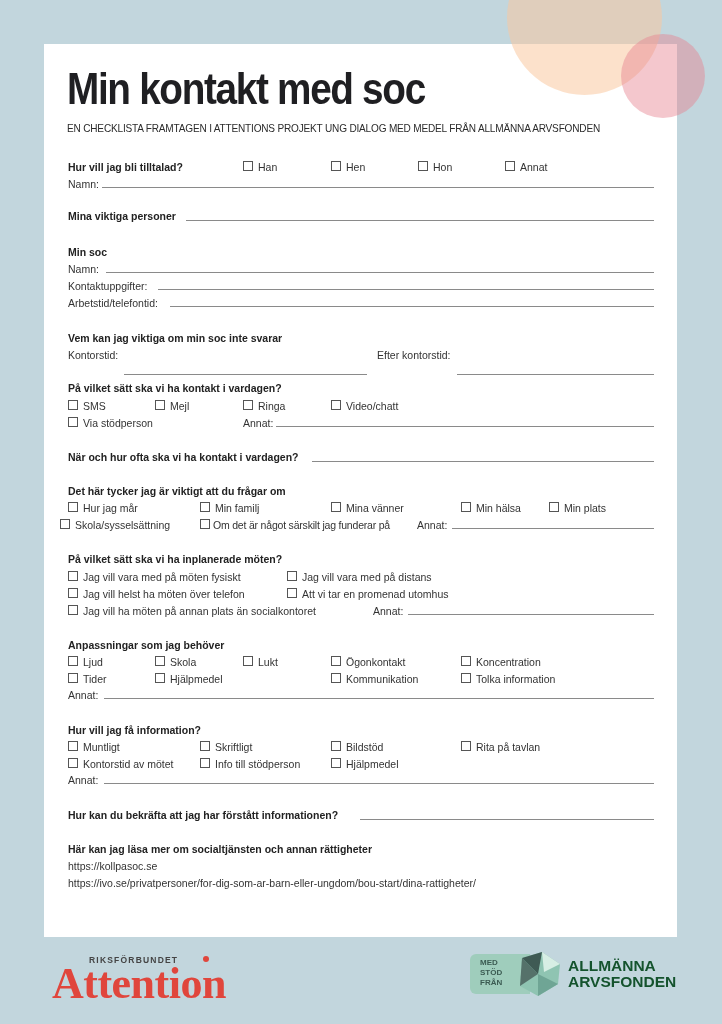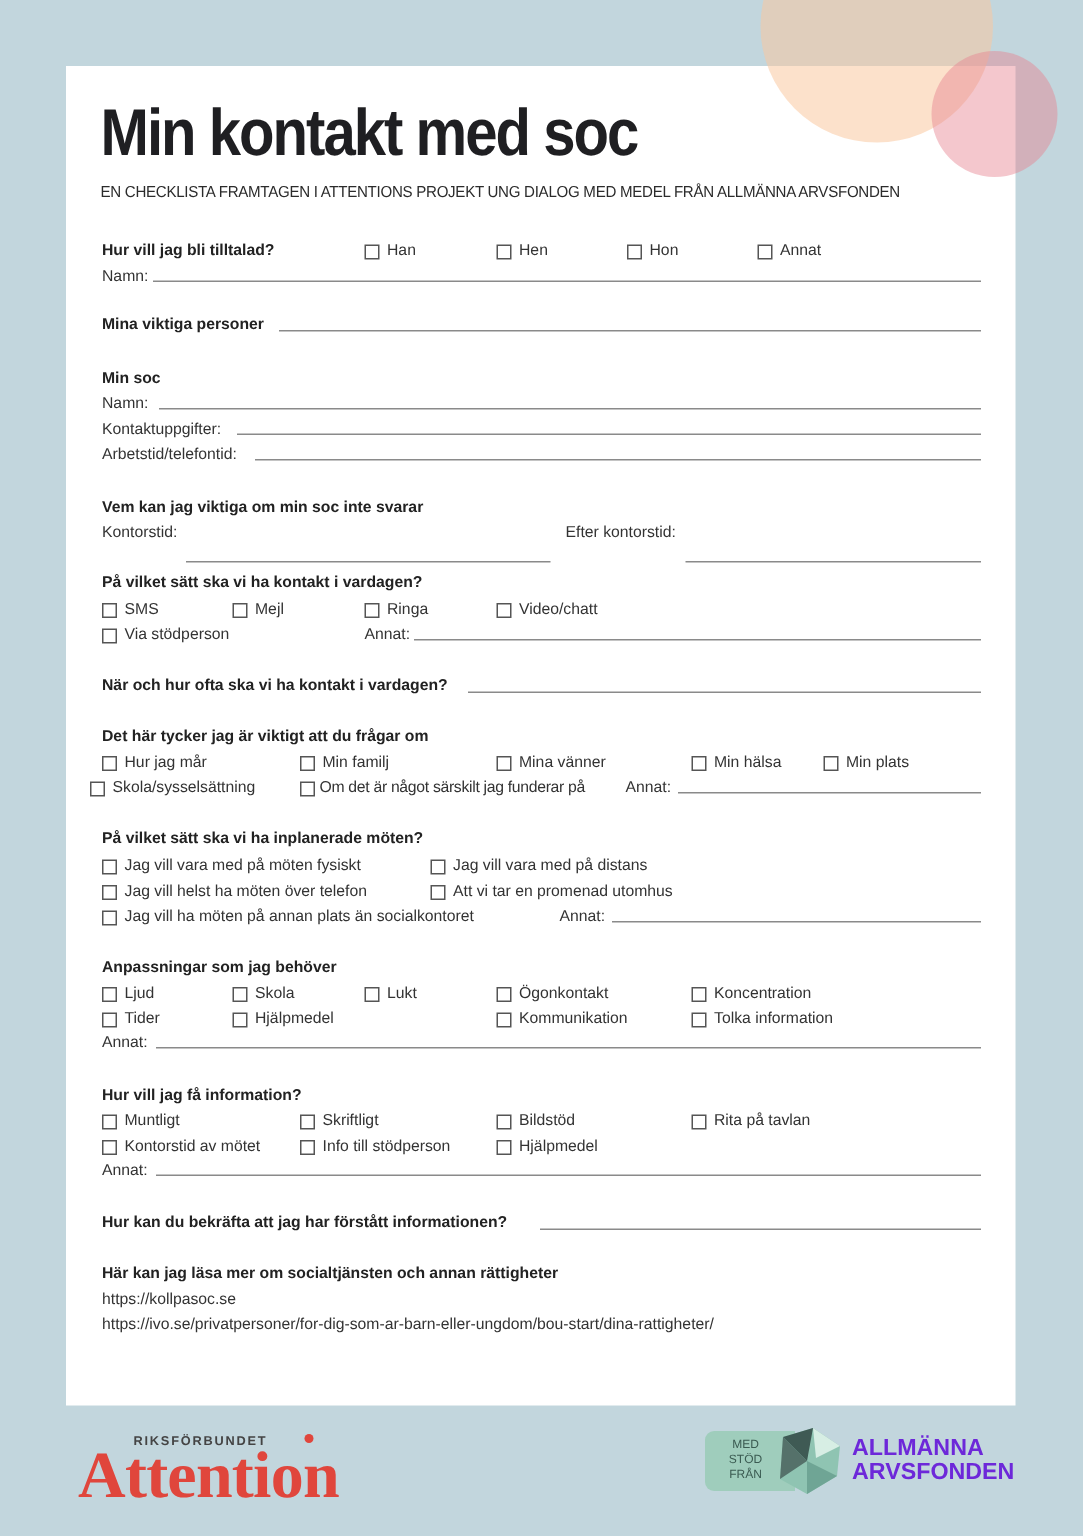--- a/index.html
+++ b/index.html
@@ -7,30 +7,30 @@
   .card{position:absolute;left:44px;top:44px;width:633px;height:893px;background:#fff;}
   .circle{position:absolute;border-radius:50%;}
   .c1{left:507px;top:-60px;width:155px;height:155px;background:rgba(250,200,160,0.55);}
   .c2{left:621px;top:34px;width:84px;height:84px;background:rgba(230,130,145,0.45);}
   .abs{position:absolute;white-space:nowrap;}
   .title{left:67px;top:64px;font-size:44px;font-weight:bold;letter-spacing:-1.5px;color:#1f1f22;transform:scaleX(0.88);transform-origin:left top;}
   .subtitle{left:67px;top:122px;font-size:10.6px;letter-spacing:-0.2px;color:#2b2b2b;transform:scaleX(0.95);transform-origin:left top;}
   .q{font-size:10.5px;font-weight:bold;color:#222;}
   .t{font-size:10.5px;color:#333;}
   .line{position:absolute;height:0;border-top:1px solid #8a8a8a;}
-  .opt{position:absolute;display:flex;align-items:flex-end;font-size:10.5px;color:#333;white-space:nowrap;}
+  .opt{position:absolute;display:flex;align-items:flex-start;font-size:10.5px;color:#333;white-space:nowrap;}
   .opt .box{width:10px;height:10px;border:1px solid #555;box-sizing:border-box;margin-right:5px;flex:none;}
   .logo-att{position:absolute;left:52px;top:950px;}
   .att-small{position:absolute;left:37px;top:5px;font-size:8.5px;font-weight:bold;letter-spacing:1.2px;color:#444;}
   .att-dot{position:absolute;left:151px;top:6px;width:6px;height:6px;border-radius:50%;background:#e0463c;}
   .att-big{position:absolute;left:0;top:8px;font-family:"Liberation Serif",serif;font-size:44px;font-weight:bold;color:#e0463c;letter-spacing:-0.5px;}
   .logo-arv{position:absolute;left:470px;top:950px;}
   .arv-badge{position:absolute;left:0;top:4px;width:60px;height:40px;background:#9fcdbc;border-radius:6px 0 0 6px;}
-  .arv-badge span{position:absolute;left:10px;font-size:8px;font-weight:normal;color:#3b5b52;line-height:9px;text-align:center;width:34px;}
-  .arv-name{position:absolute;left:98px;top:8px;font-size:15.5px;font-weight:bold;color:#6d28d9;line-height:16px;}
+  .arv-badge span{position:absolute;left:10px;font-size:8px;font-weight:bold;color:#3b5b52;line-height:9px;width:34px;}
+  .arv-name{position:absolute;left:98px;top:8px;font-size:15.5px;font-weight:bold;color:#14532d;line-height:16px;}
 </style>
 </head>
 <body>
 
 <div class="card"></div>
 <div class="circle c1"></div>
 <div class="circle c2"></div>
 
 <div class="abs title">Min kontakt med soc</div>
 <div class="abs subtitle">EN CHECKLISTA FRAMTAGEN I ATTENTIONS PROJEKT UNG DIALOG MED MEDEL FRÅN ALLMÄNNA ARVSFONDEN</div>

